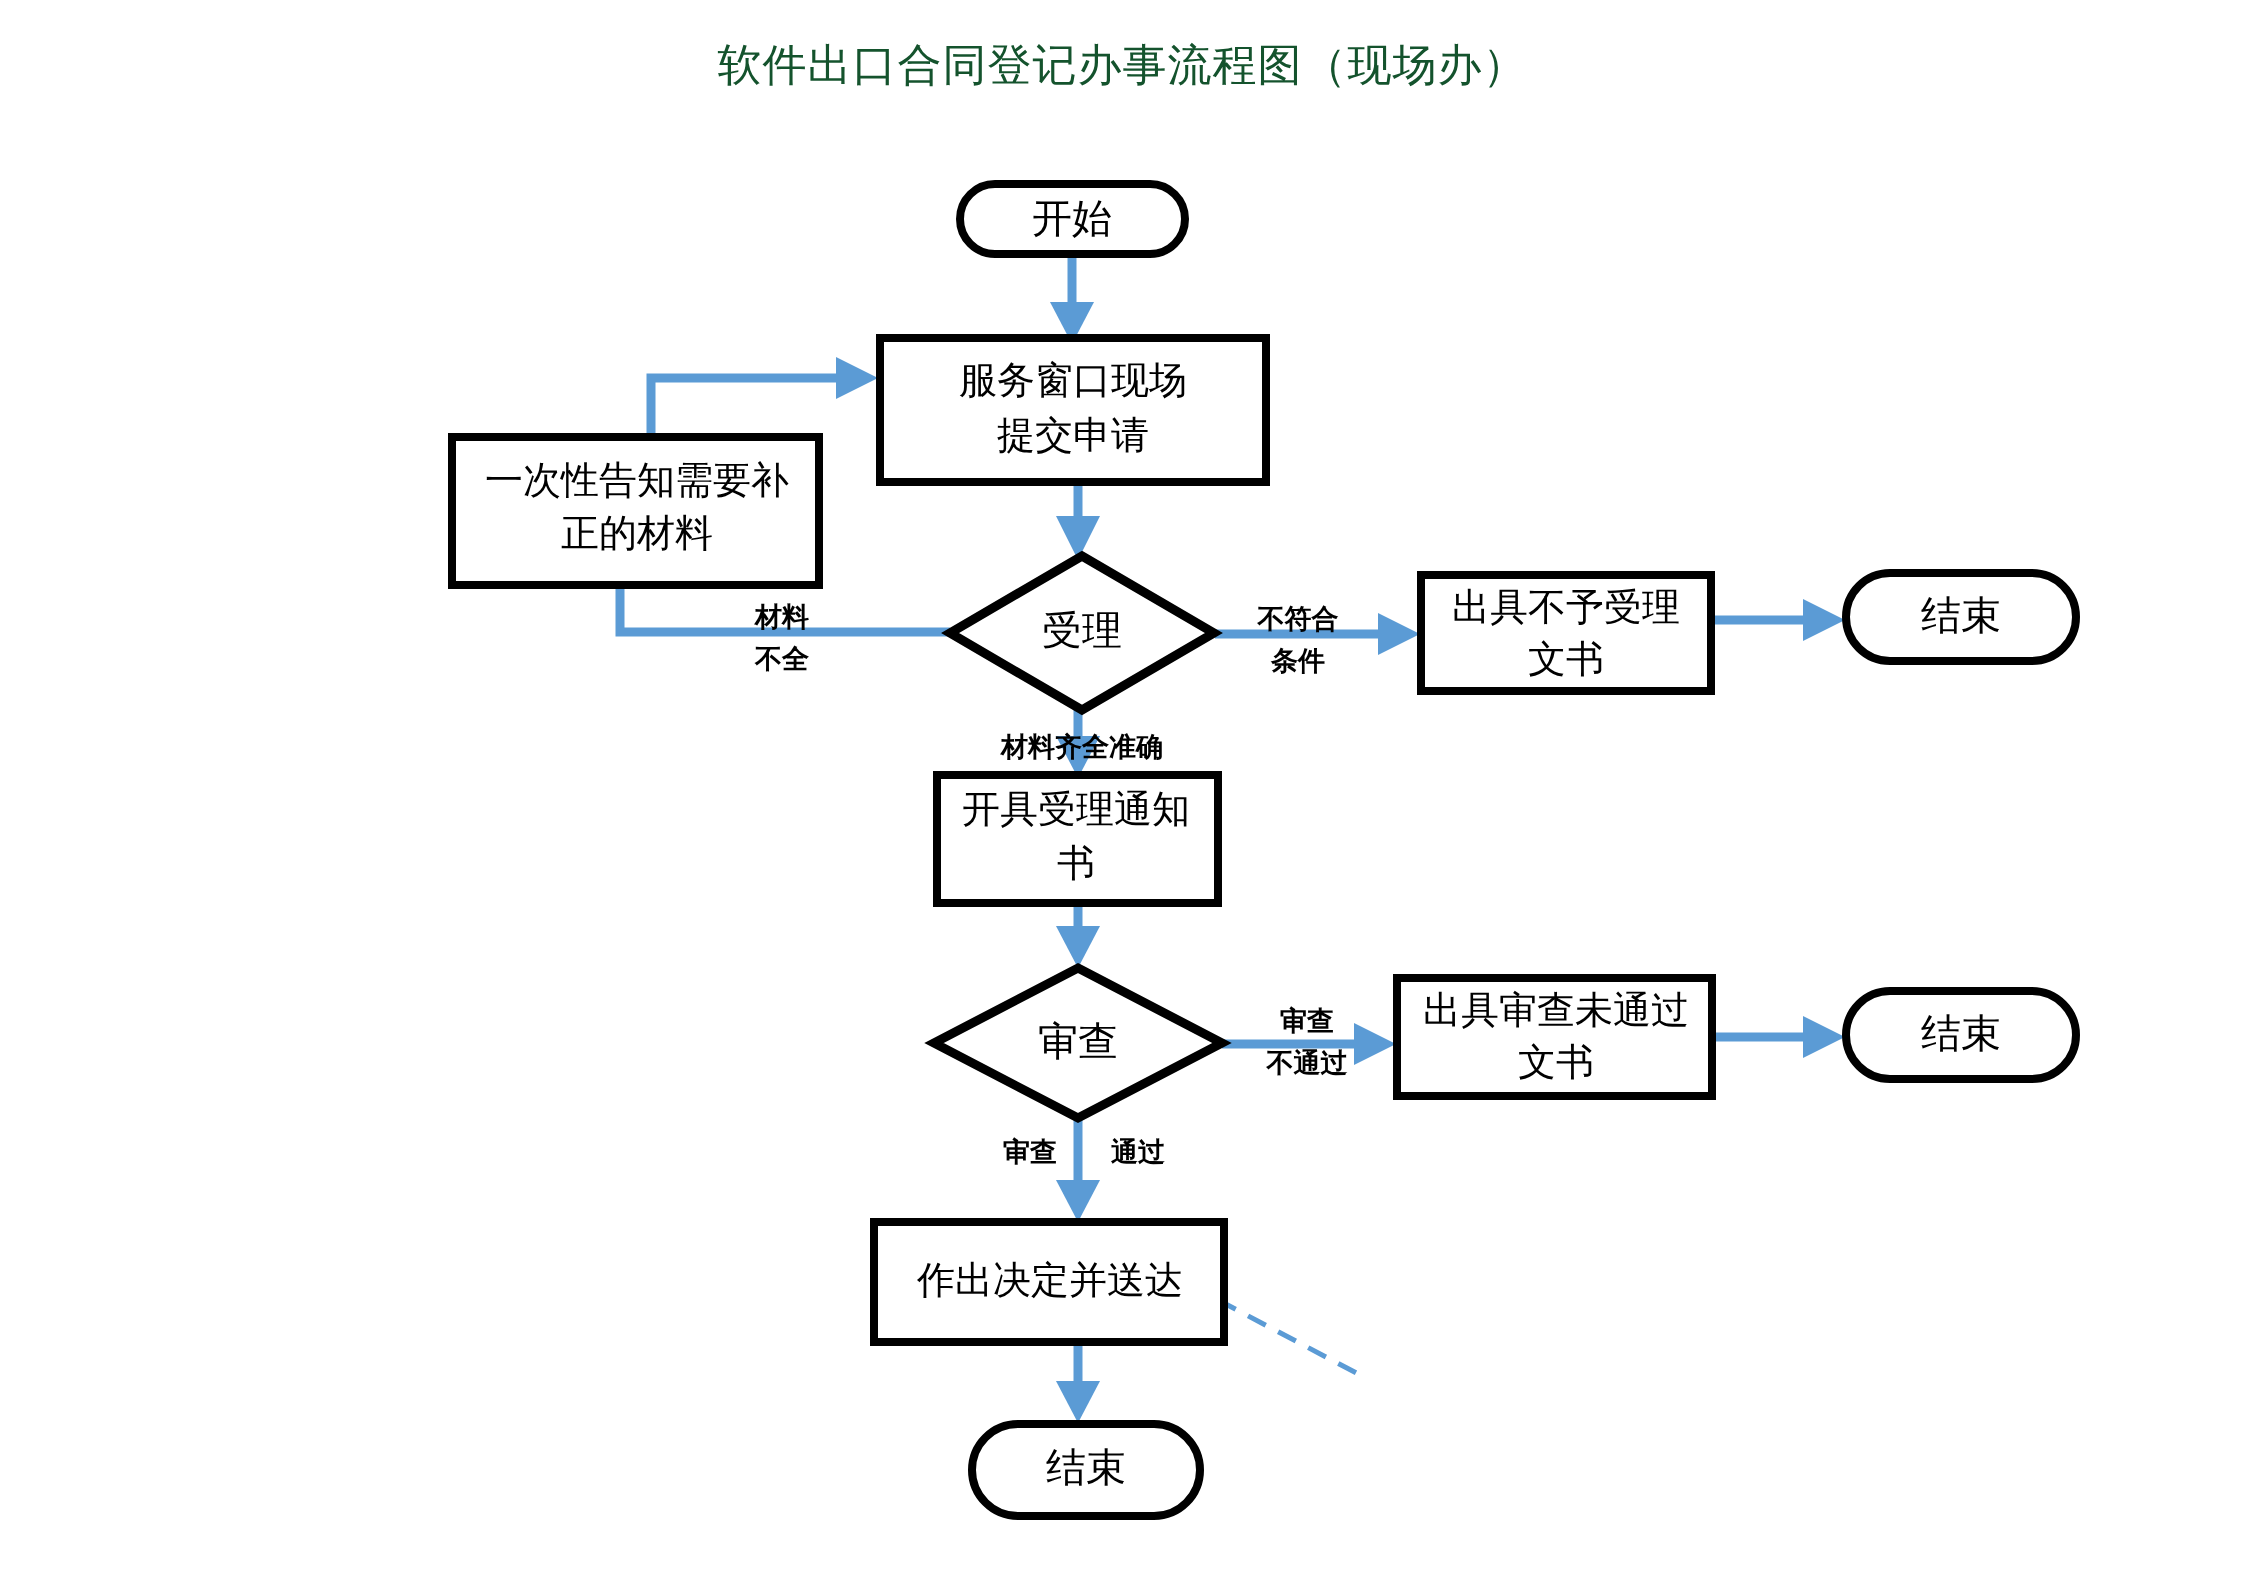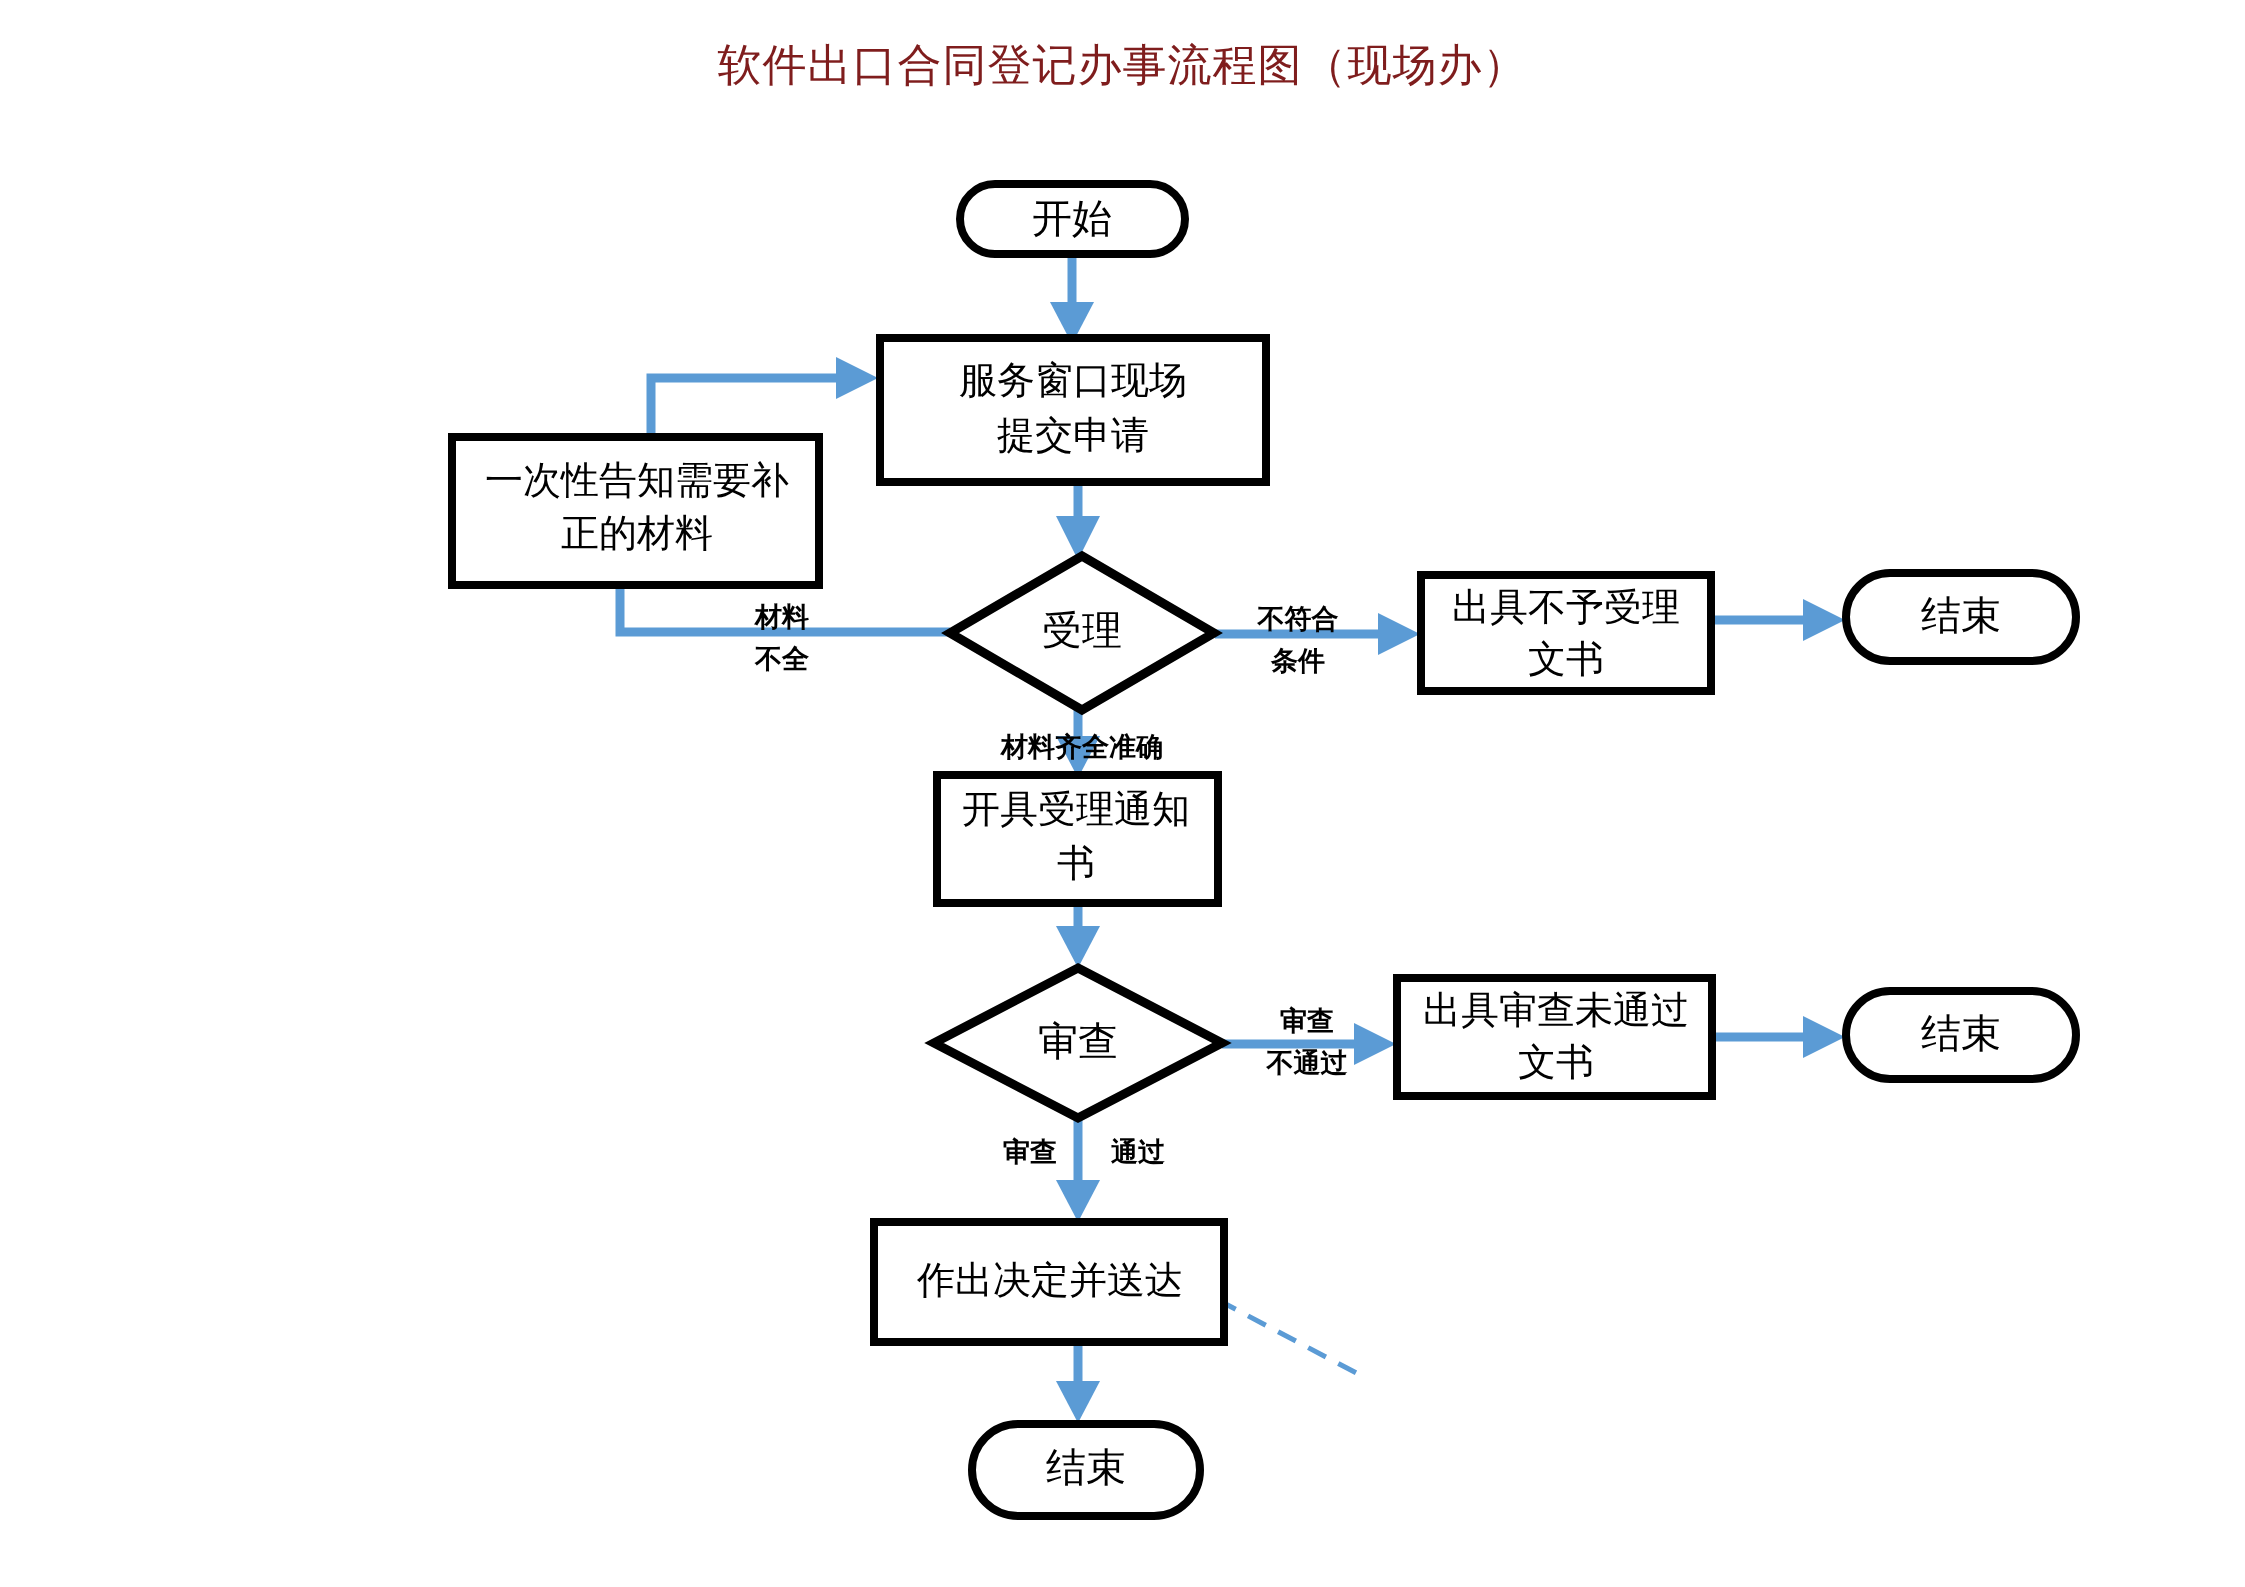--- a/index.html
+++ b/index.html
@@ -68,21 +68,21 @@
     fill: #5B9BD5;
   }
   .page-title {
     position: absolute;
     left: 0;
     top: 36px;
     width: 2245px;
     text-align: center;
     font-family: "DejaVu Serif", "Liberation Serif", serif;
     font-size: 44px;
-    color: #7f1d1d;
+    color: #14532d;
     letter-spacing: 1px;
   }
 </style>
 </head>
 <body>
 
 <div id="chart-root">
 
   <div class="page-title">软件出口合同登记办事流程图（现场办）</div>
 

